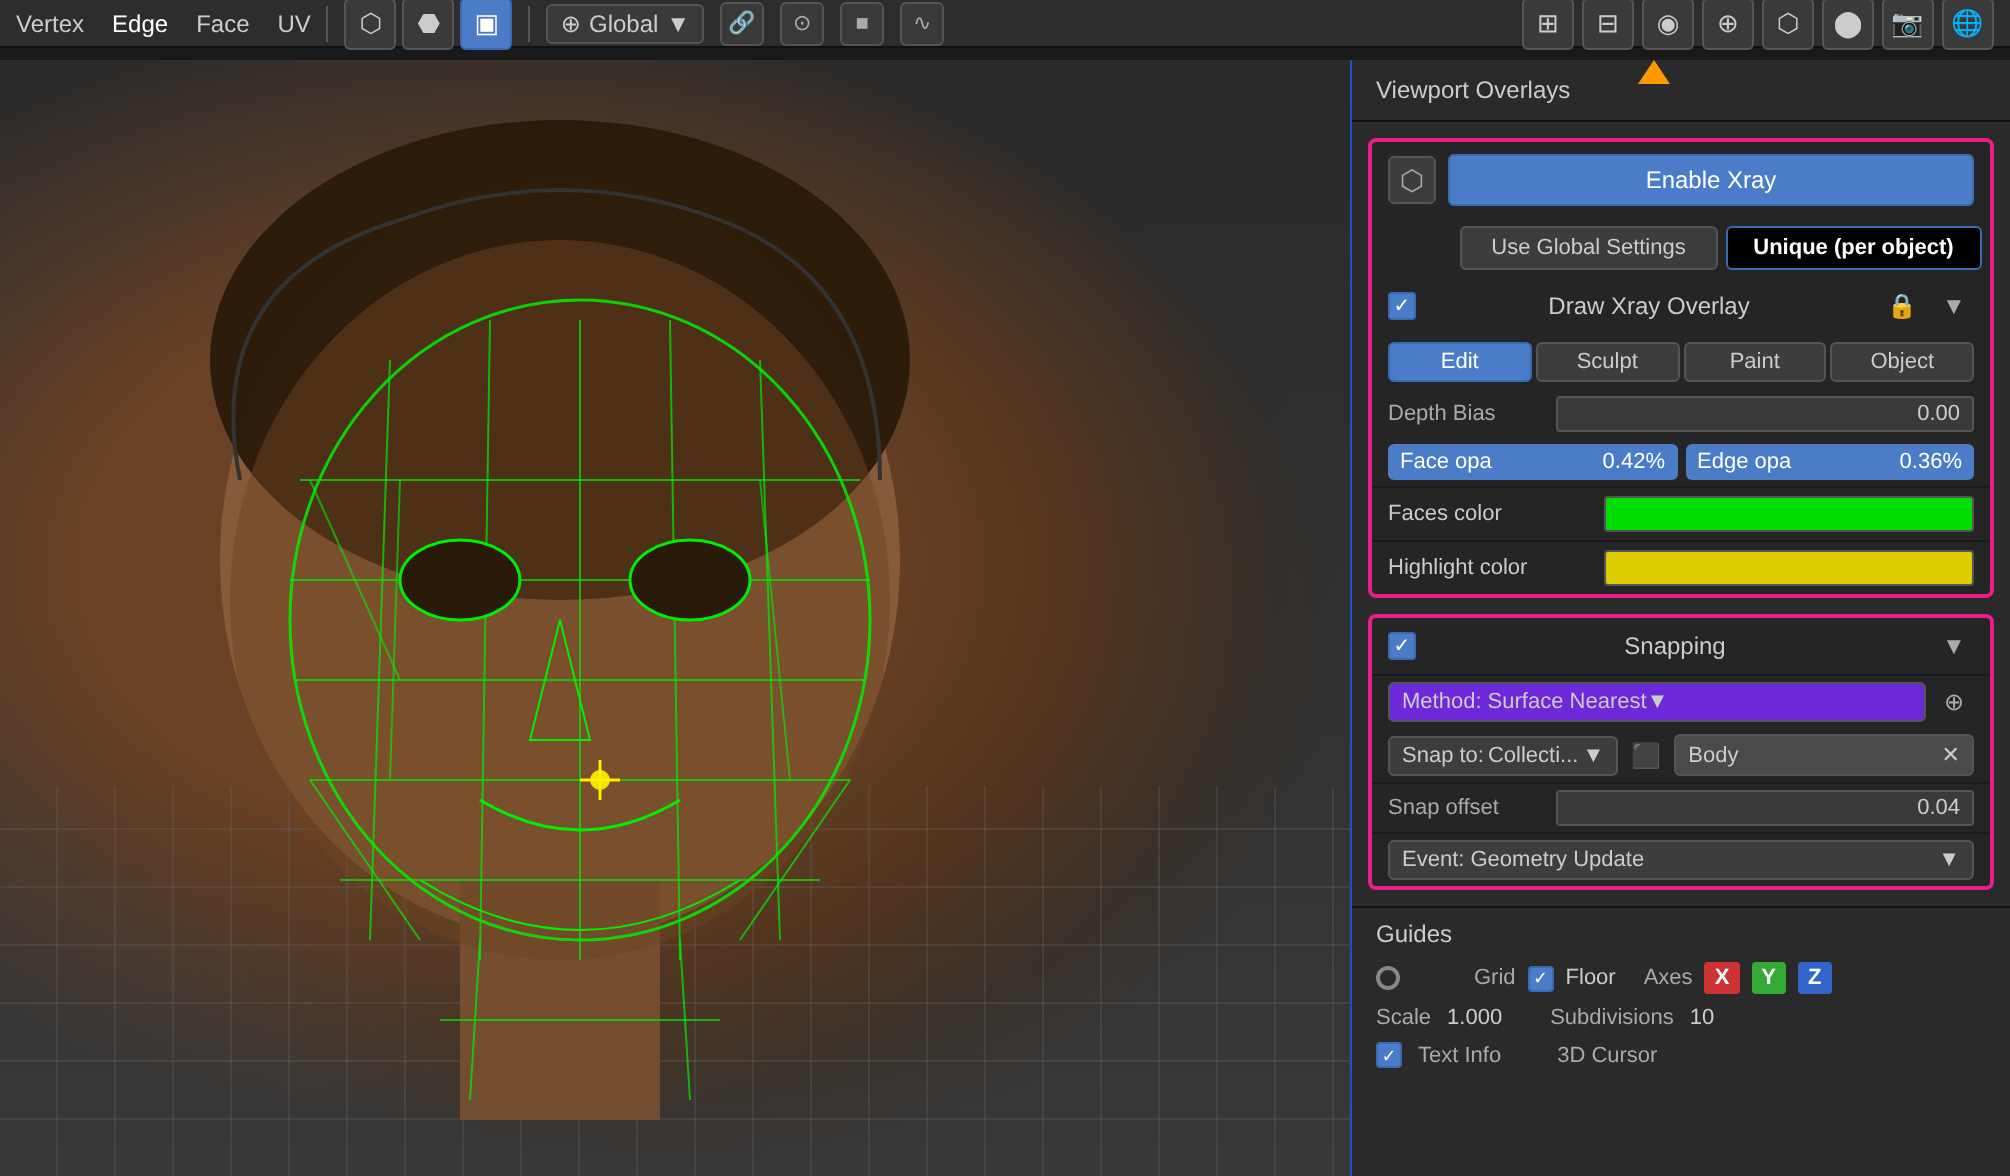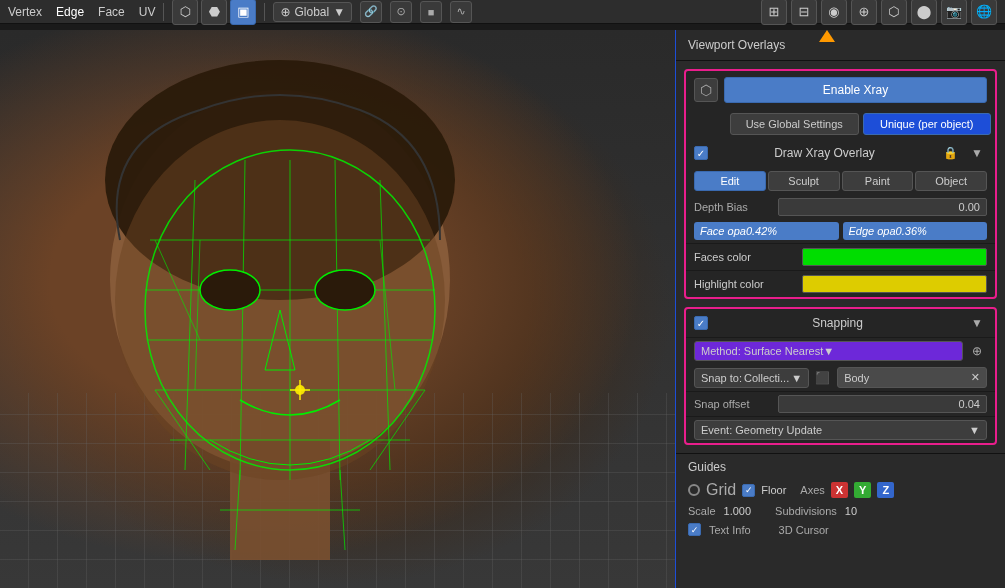--- a/index.html
+++ b/index.html
@@ -155,23 +155,24 @@
       padding: 4px 10px;
       font-size: 11px;
       cursor: pointer;
       border: 1px solid #555;
       display: inline-flex;
       align-items: center;
       justify-content: center;
     }
 
     .btn-blue {
-      background: #1d4ed8;
+      background: #000000;
       color: #fff;
       border-color: #3a6ab0;
+      font-weight: bold;
     }
 
     .btn-gray {
       background: #3d3d3d;
       color: #ccc;
       border-color: #555;
     }
 
     .enable-xray-row {
       padding: 6px 8px;
@@ -307,22 +308,21 @@
 
     .opacity-field {
       flex: 1;
       display: flex;
       align-items: center;
       background: #4a7cc7;
       border-radius: 3px;
       padding: 3px 6px;
       font-size: 11px;
       color: #fff;
-      justify-content: flex-start;
-      font-style: italic;
+      justify-content: space-between;
     }
 
     .color-row {
       display: flex;
       align-items: center;
       padding: 4px 8px;
       gap: 8px;
       border-top: 1px solid #1a1a1a;
     }
 
@@ -761,21 +761,21 @@
 
   </div>
 
   <div class="guides-section">
     <div class="guides-header">
       <span>Guides</span>
     </div>
 
     <div class="guides-row">
       <div class="guide-circle"></div>
-      <span style="color:#aaa; font-size:16px;">Grid</span>
+      <span style="color:#aaa; font-size:11px;margin-left:31px;">Grid</span>
       <div class="guide-checkbox">✓</div>
       <span style="color:#ccc; font-size:11px;">Floor</span>
       <span style="color:#aaa; font-size:11px; margin-left:8px;">Axes</span>
       <button class="xyz-btn xyz-x">X</button>
       <button class="xyz-btn xyz-y">Y</button>
       <button class="xyz-btn xyz-z">Z</button>
     </div>
 
     <div class="guides-row2">
       <span class="guide-text">Scale</span>

